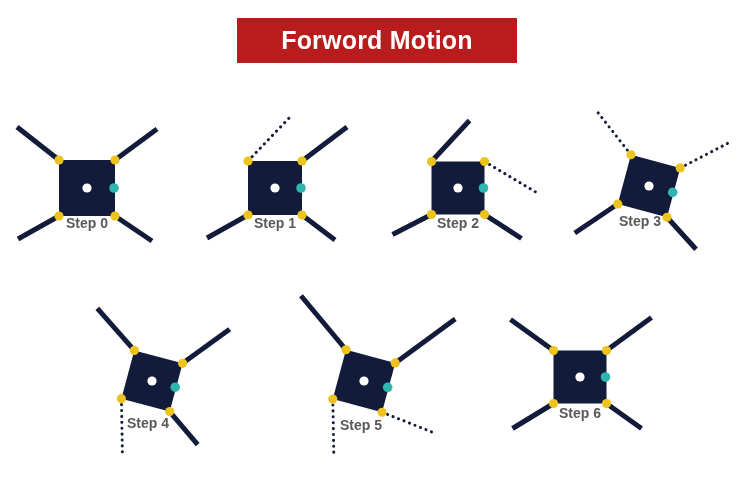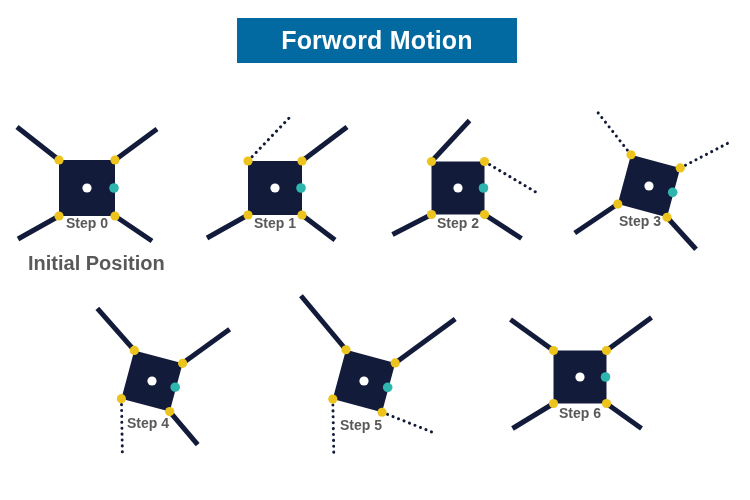--- a/index.html
+++ b/index.html
@@ -2,21 +2,21 @@
 <html><head>
 <meta charset="utf-8">
 <style>
   html,body{margin:0;padding:0;background:#ffffff;}
   .canvas{
     position:relative;width:750px;height:500px;background:#ffffff;
     overflow:hidden;font-family:"Liberation Sans",sans-serif;
   }
   .title-banner{
     position:absolute;left:237px;top:18px;width:280px;height:45px;
-    background:#0369a1;display:flex;align-items:center;justify-content:center;
+    background:#b91c1c;display:flex;align-items:center;justify-content:center;
   }
   .title-banner span{
     color:#ffffff;font-size:25px;font-weight:bold;letter-spacing:0.2px;
   }
   .caption{
     position:absolute;left:28px;top:252px;width:160px;
     color:#595959;font-size:20px;font-weight:bold;
   }
   svg{position:absolute;left:0;top:0;}
   .step-label{
@@ -123,14 +123,13 @@
         <rect x="553.5" y="350.5" width="53" height="53" rx="2" fill="#131b3a" transform="rotate(0 580 377)"></rect>
         <circle cx="553.5" cy="350.5" r="4.6" fill="#ecc41d"></circle>
         <circle cx="606.5" cy="350.5" r="4.6" fill="#ecc41d"></circle>
         <circle cx="606.5" cy="403.5" r="4.6" fill="#ecc41d"></circle>
         <circle cx="553.5" cy="403.5" r="4.6" fill="#ecc41d"></circle>
         <circle cx="580" cy="377" r="4.6" fill="#ffffff"></circle>
         <circle cx="605.5" cy="377" r="4.8" fill="#2eb5ad"></circle>
         <text x="580" y="414" fill="#595959" text-anchor="middle" dominant-baseline="middle" class="step-label">Step 6</text>
       </g>
     </svg>
-  <div class="caption">Initial Position</div>
 </div>
 
 </body></html>

